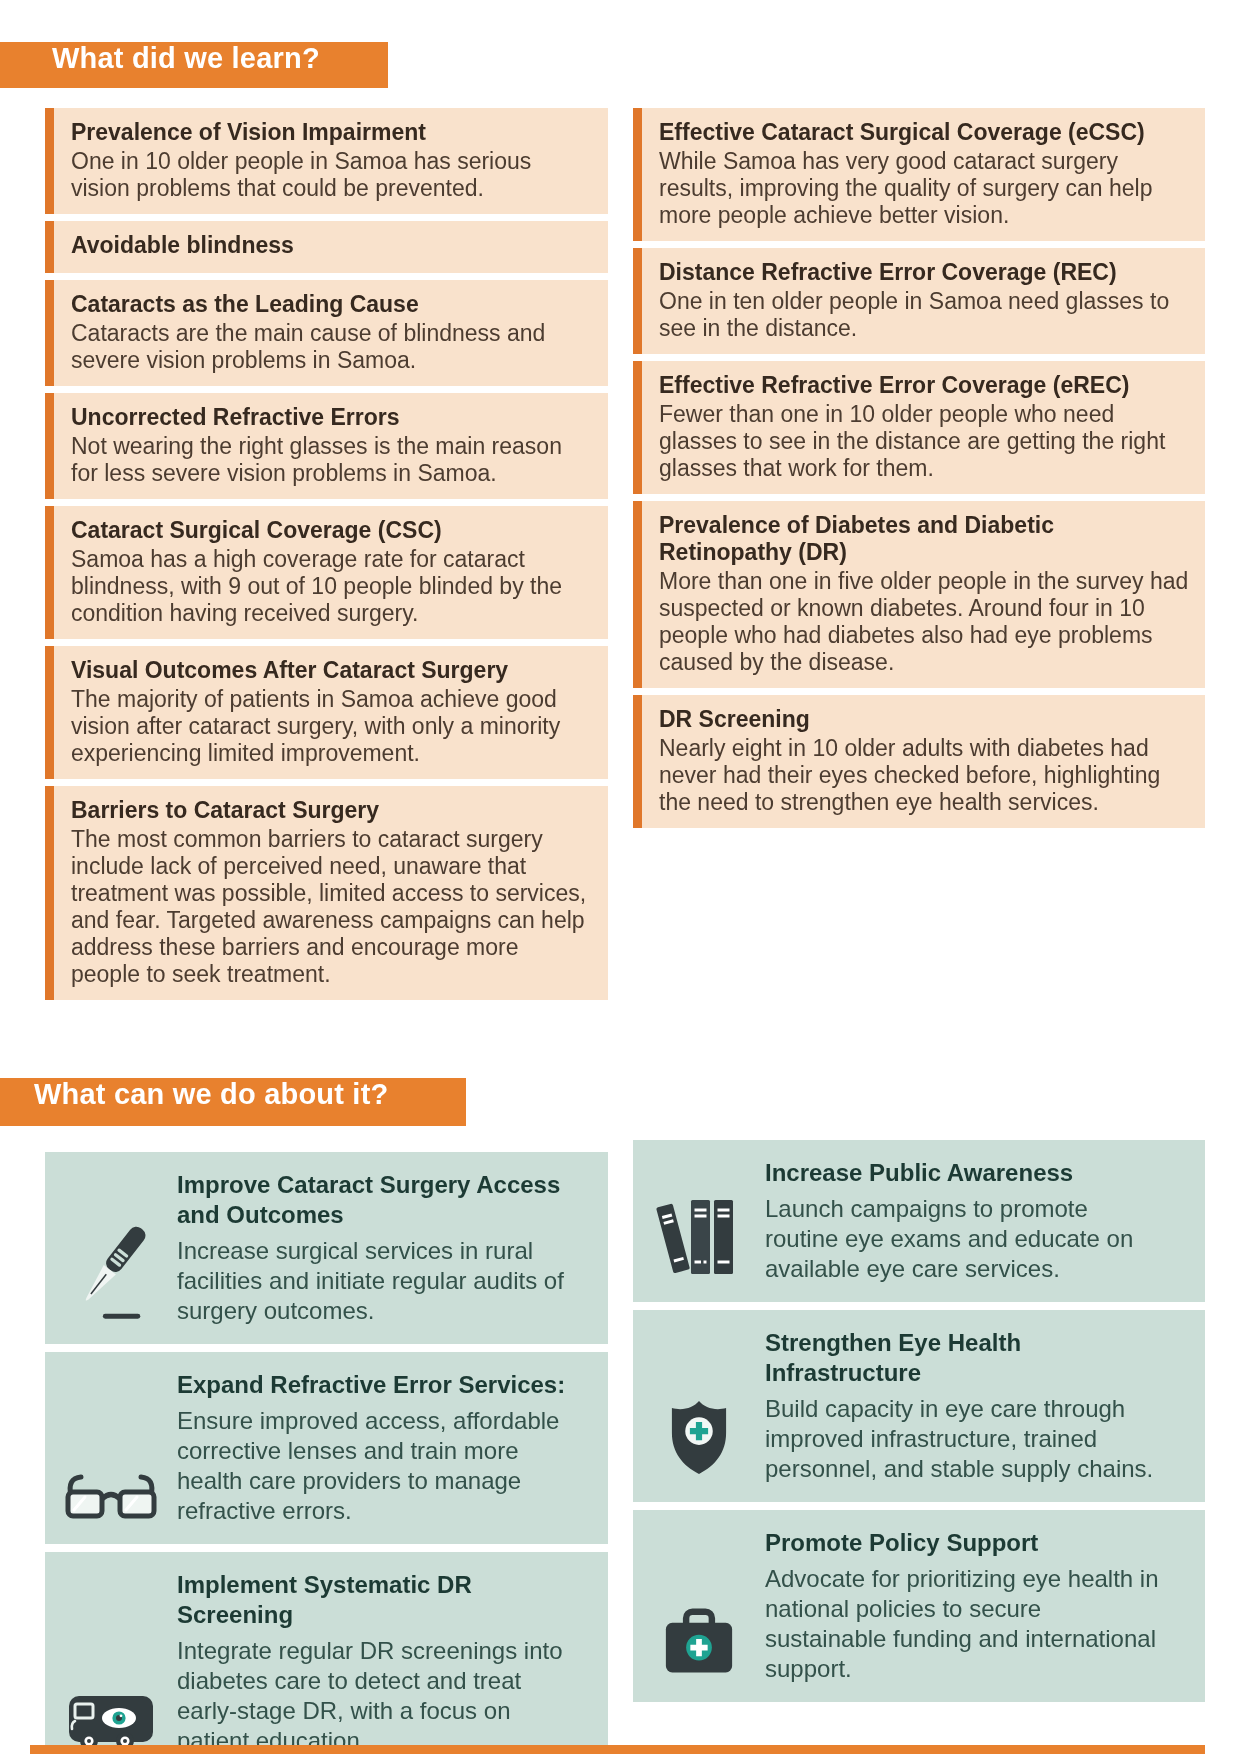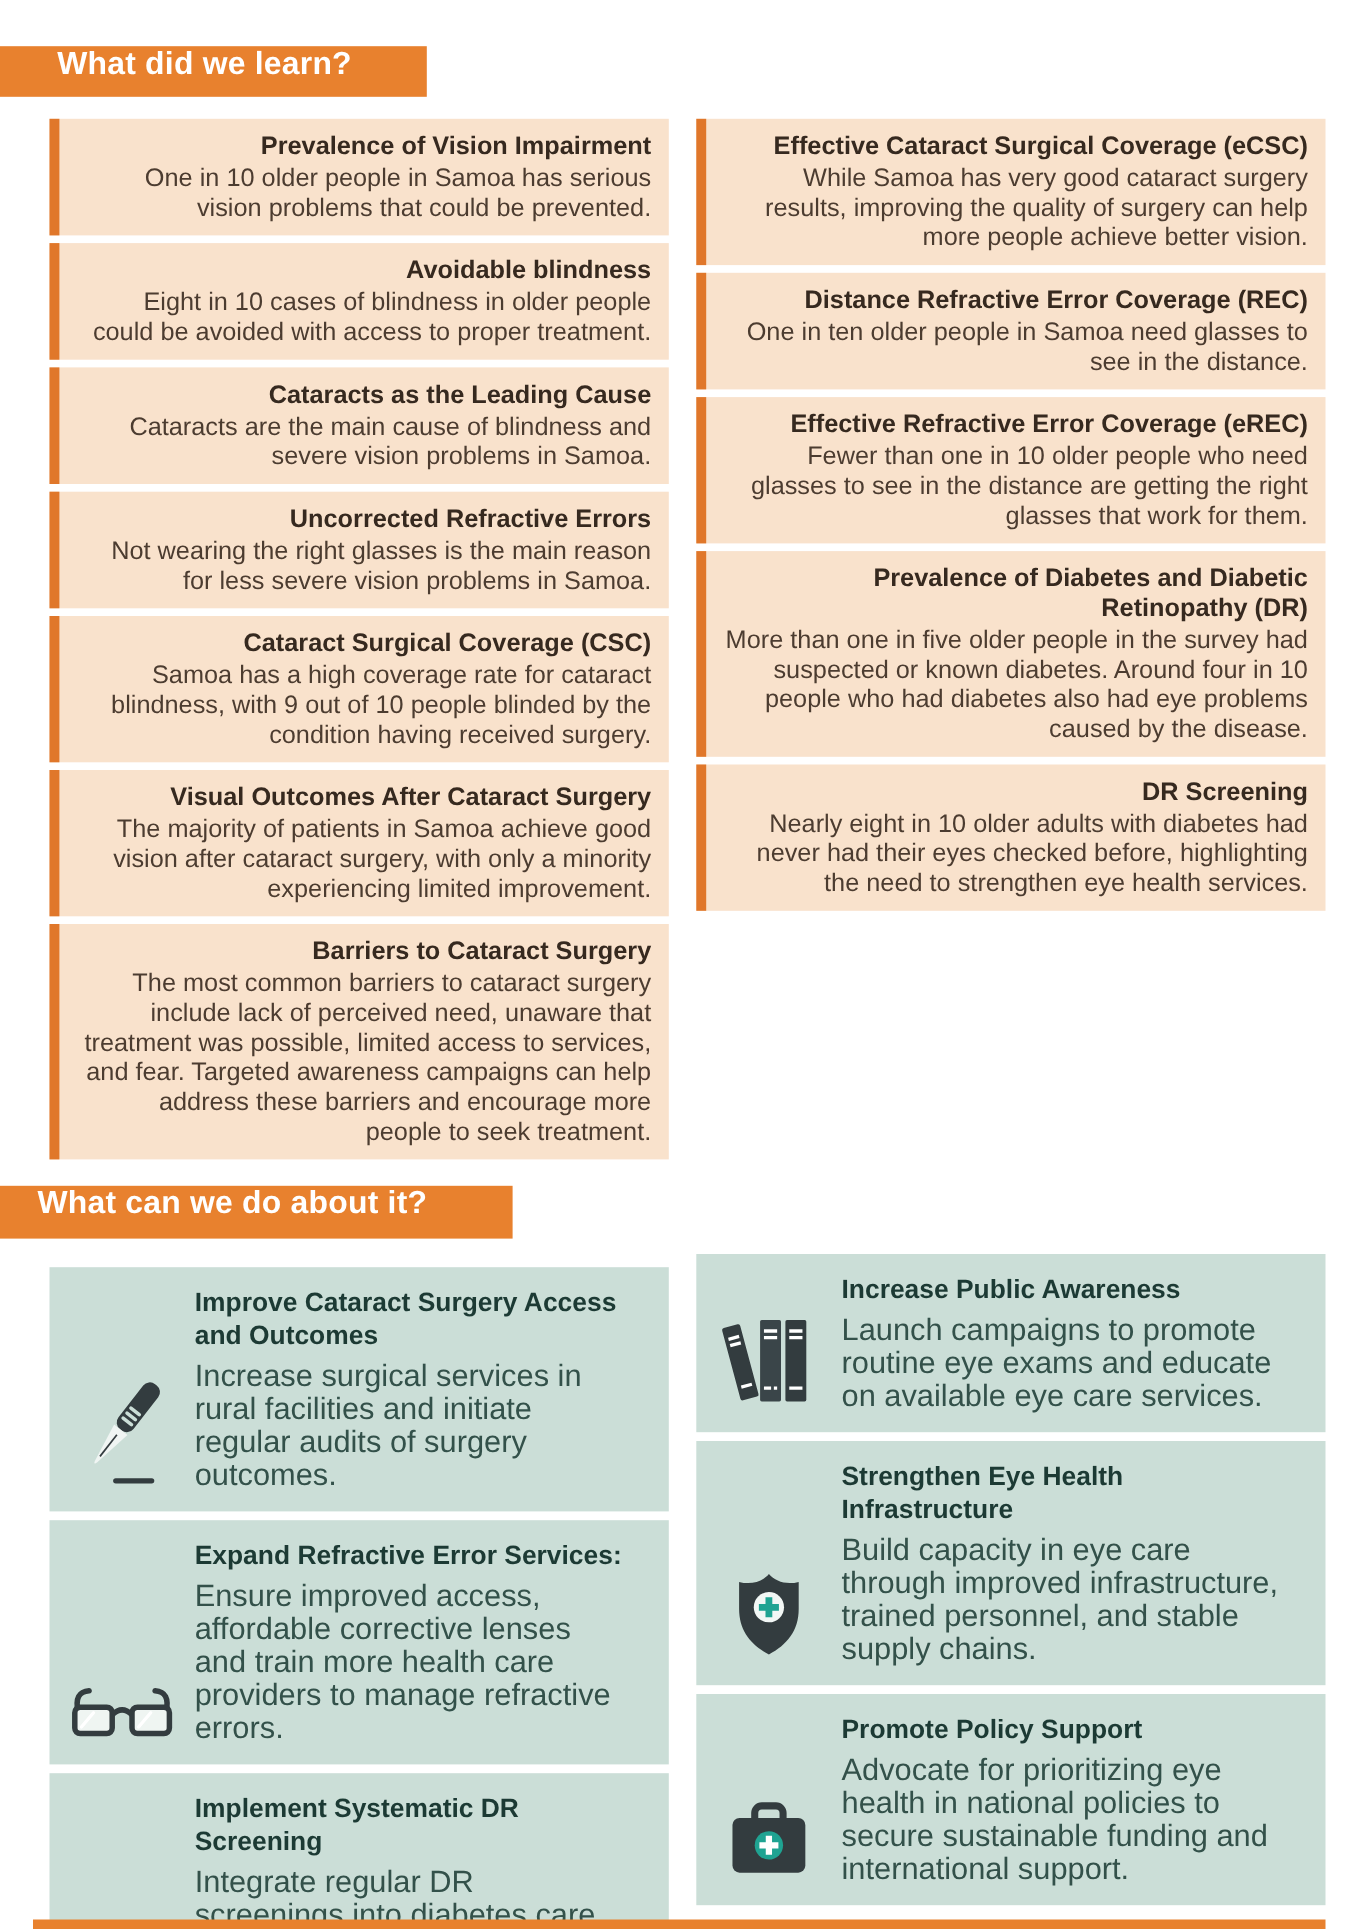--- a/index.html
+++ b/index.html
@@ -20,21 +20,21 @@
     font-family:"Liberation Sans", sans-serif;overflow:hidden;
   }
   .banner{
     position:absolute;background:var(--banner-bg);color:#fff;
     font-weight:bold;font-size:29px;display:flex;
     box-sizing:border-box;letter-spacing:0.2px;
   }
   .banner-learn{left:0;top:42px;width:388px;height:46px;padding-left:52px;}
   .banner-action{left:0;top:1078px;width:466px;height:48px;padding-left:34px;}
   .col{position:absolute;display:flex;flex-direction:column;}
-  .col-learn{gap:7px;text-align:right;}
+  .col-learn{gap:7px;}
   .col-action{gap:8px;}
   #learn-left{left:45px;top:108px;width:563px;}
   #learn-right{left:633px;top:108px;width:572px;}
   #action-left{left:45px;top:1152px;width:563px;}
   #action-right{left:633px;top:1140px;width:572px;}
   .learn-card{
     background:var(--learn-bg);border-left:9px solid var(--card-border);
     padding:11px 16px 12px 17px;box-sizing:border-box;
   }
   .learn-card h3{
@@ -51,21 +51,21 @@
   .icon-box{
     flex:0 0 132px;display:flex;justify-content:center;align-items:flex-start;
     padding-top:4px;
   }
   .action-text{flex:1;padding-right:40px;}
   .action-text h3{
     margin:0 0 6px 0;font-size:24px;line-height:30px;font-weight:bold;
     color:var(--action-title);
   }
   .action-text p{
-    margin:0;font-size:28px;line-height:30px;color:var(--action-body);
+    margin:0;font-size:24px;line-height:30px;color:var(--action-body);
   }
   .footer-bar{
     position:absolute;left:30px;top:1745px;width:1175px;height:9px;
     background:var(--banner-bg);
   }
 </style>
 </head>
 <body>
 
 <div class="page">
@@ -74,21 +74,20 @@
     <span>What did we learn?</span>
   </div>
 
   <div class="col col-learn" id="learn-left">
     <div class="learn-card">
       <h3>Prevalence of Vision Impairment</h3>
       <p>One in 10 older people in Samoa has serious vision problems that could be prevented.</p>
     </div>
     <div class="learn-card">
       <h3>Avoidable blindness</h3>
-      <p>Eight in 10 cases of blindness in older people could be avoided with access to proper treatment.</p>
     </div>
     <div class="learn-card">
       <h3>Cataracts as the Leading Cause</h3>
       <p>Cataracts are the main cause of blindness and severe vision problems in Samoa.</p>
     </div>
     <div class="learn-card">
       <h3>Uncorrected Refractive Errors</h3>
       <p>Not wearing the right glasses is the main reason for less severe vision problems in Samoa.</p>
     </div>
     <div class="learn-card">

